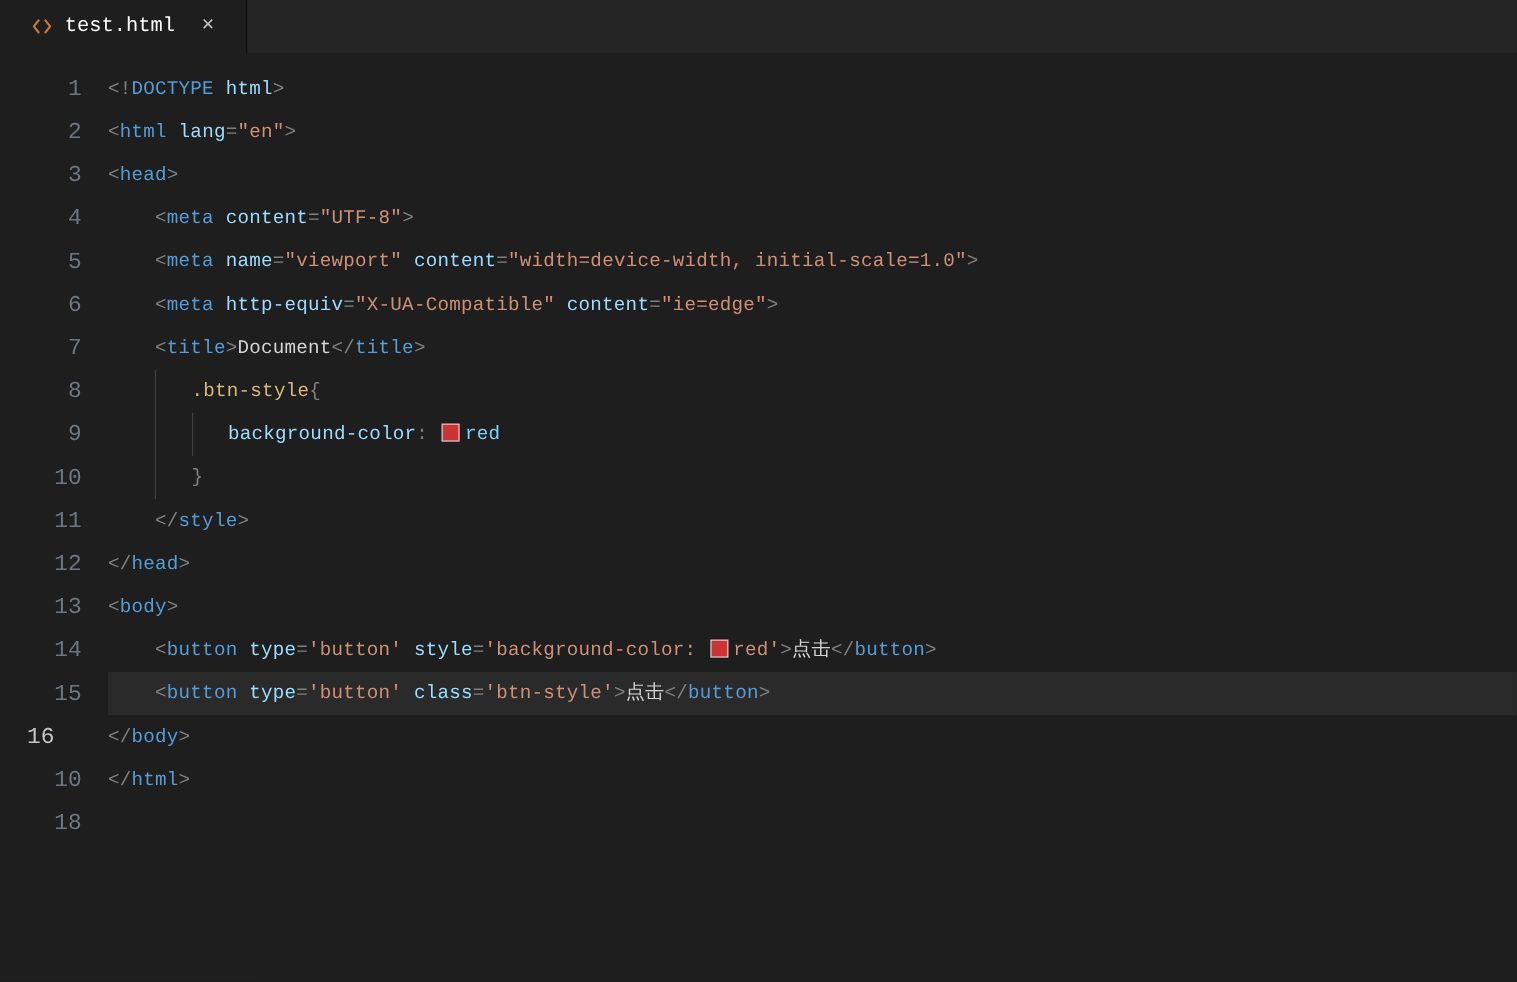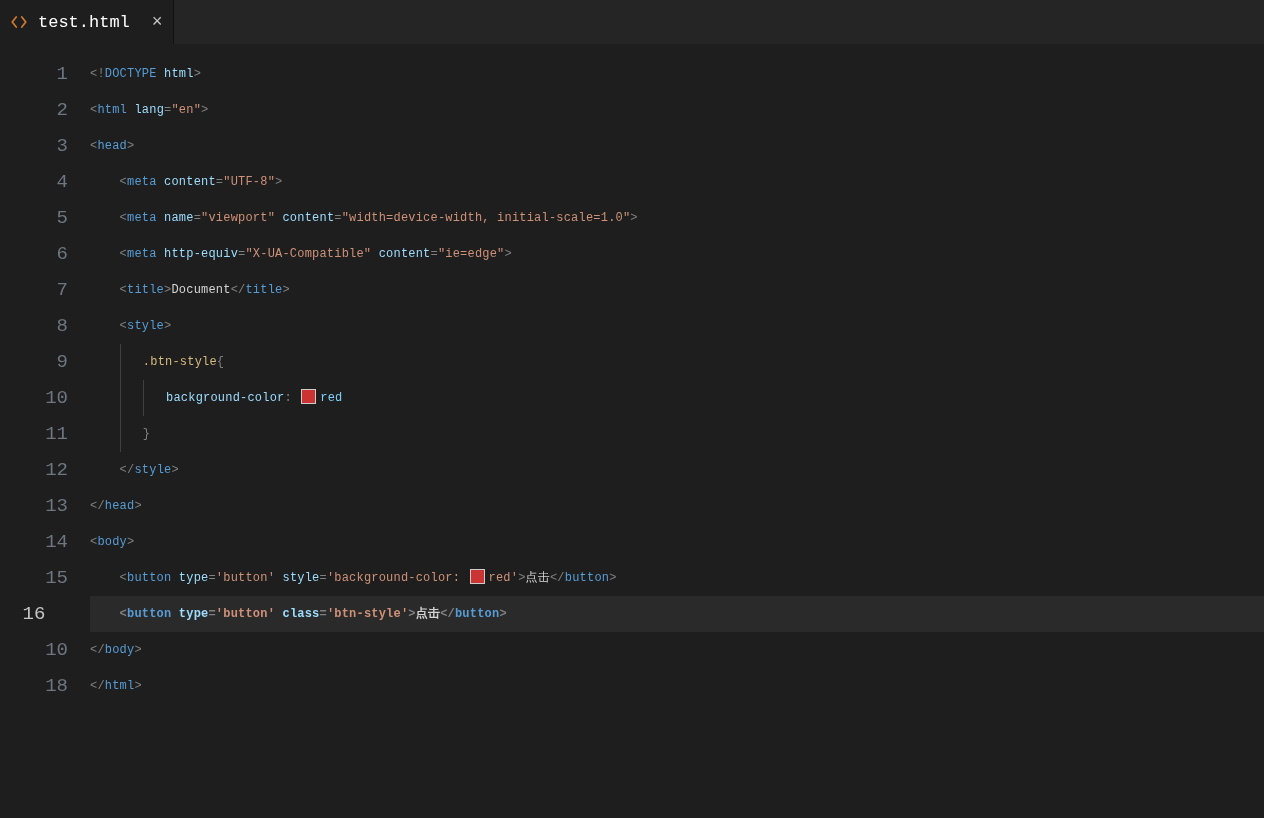--- a/index.html
+++ b/index.html
@@ -15,21 +15,21 @@
   .tabbar {
     display: flex;
     background: #252526;
     height: 44px;
     align-items: stretch;
   }
   .tab {
     display: flex;
     align-items: center;
     gap: 10px;
-    padding: 0 10px;
+    padding: 0 26px;
     background: #1e1e1e;
     border-right: 1px solid #111;
     color: #ffffff;
     font-size: 17px;
   }
   .tab .file-icon svg { display: block; }
   .tab .close {
     color: #c5c5c5;
     font-size: 18px;
     margin-left: 12px;
@@ -55,27 +55,26 @@
   .gutter .num.active { color: #c6c6c6; text-align: center; }
   .code {
     flex: 1;
     padding-top: 12px;
     position: relative;
   }
   .line {
     height: 36px;
     line-height: 36px;
     white-space: pre;
-    font-size: 12px;
+    font-size: 16px;
     letter-spacing: 0.2px;
     position: relative;
   }
   .line.active-line {
     background: #2a2a2a;
-    font-weight: bold;
   }
   
   .ig {
     display: inline-block;
     width: 1px;
     height: 36px;
     background: #404040;
     vertical-align: top;
     position: relative;
   }
@@ -136,21 +135,20 @@
       <div class="num">18</div>
     </div>
   <div class="code" id="code">
       <div class="line"><span class="tok-angle">&lt;!</span><span class="tok-doctype">DOCTYPE</span><span class="tok-text"> </span><span class="tok-attr">html</span><span class="tok-angle">&gt;</span></div>
       <div class="line"><span class="tok-angle">&lt;</span><span class="tok-tag">html</span><span class="tok-text"> </span><span class="tok-attr">lang</span><span class="tok-punct">=</span><span class="tok-string">"en"</span><span class="tok-angle">&gt;</span></div>
       <div class="line"><span class="tok-angle">&lt;</span><span class="tok-tag">head</span><span class="tok-angle">&gt;</span></div>
       <div class="line">    <span class="tok-angle">&lt;</span><span class="tok-tag">meta</span><span class="tok-text"> </span><span class="tok-attr">content</span><span class="tok-punct">=</span><span class="tok-string">"UTF-8"</span><span class="tok-angle">&gt;</span></div>
       <div class="line">    <span class="tok-angle">&lt;</span><span class="tok-tag">meta</span><span class="tok-text"> </span><span class="tok-attr">name</span><span class="tok-punct">=</span><span class="tok-string">"viewport"</span><span class="tok-text"> </span><span class="tok-attr">content</span><span class="tok-punct">=</span><span class="tok-string">"width=device-width, initial-scale=1.0"</span><span class="tok-angle">&gt;</span></div>
       <div class="line">    <span class="tok-angle">&lt;</span><span class="tok-tag">meta</span><span class="tok-text"> </span><span class="tok-attr">http-equiv</span><span class="tok-punct">=</span><span class="tok-string">"X-UA-Compatible"</span><span class="tok-text"> </span><span class="tok-attr">content</span><span class="tok-punct">=</span><span class="tok-string">"ie=edge"</span><span class="tok-angle">&gt;</span></div>
       <div class="line">    <span class="tok-angle">&lt;</span><span class="tok-tag">title</span><span class="tok-angle">&gt;</span><span class="tok-text">Document</span><span class="tok-angle">&lt;/</span><span class="tok-tag">title</span><span class="tok-angle">&gt;</span></div>
-      <div class="line">    <span class="tok-angle">&lt;</span><span class="tok-tag">style</span><span class="tok-angle">&gt;</span></div>
       <div class="line">    <span class="ig"></span>   <span class="tok-selector">.btn-style</span><span class="tok-punct">{</span></div>
       <div class="line">    <span class="ig"></span>   <span class="ig"></span>   <span class="tok-prop">background-color</span><span class="tok-punct">:</span> <span class="swatch" style="background: rgb(204, 51, 51);"></span><span class="tok-value">red</span></div>
       <div class="line">    <span class="ig"></span>   <span class="tok-punct">}</span></div>
       <div class="line">    <span class="tok-angle">&lt;/</span><span class="tok-tag">style</span><span class="tok-angle">&gt;</span></div>
       <div class="line"><span class="tok-angle">&lt;/</span><span class="tok-tag">head</span><span class="tok-angle">&gt;</span></div>
       <div class="line"><span class="tok-angle">&lt;</span><span class="tok-tag">body</span><span class="tok-angle">&gt;</span></div>
       <div class="line">    <span class="tok-angle">&lt;</span><span class="tok-tag">button</span><span class="tok-text"> </span><span class="tok-attr">type</span><span class="tok-punct">=</span><span class="tok-string">'button'</span><span class="tok-text"> </span><span class="tok-attr">style</span><span class="tok-punct">=</span><span class="tok-string">'background-color:</span> <span class="swatch" style="background: rgb(204, 51, 51);"></span><span class="tok-string">red'</span><span class="tok-angle">&gt;</span><span class="tok-text">点击</span><span class="tok-angle">&lt;/</span><span class="tok-tag">button</span><span class="tok-angle">&gt;</span></div>
       <div class="line active-line">    <span class="tok-angle">&lt;</span><span class="tok-tag">button</span><span class="tok-text"> </span><span class="tok-attr">type</span><span class="tok-punct">=</span><span class="tok-string">'button'</span><span class="tok-text"> </span><span class="tok-attr">class</span><span class="tok-punct">=</span><span class="tok-string">'btn-style'</span><span class="tok-angle">&gt;</span><span class="tok-text">点击</span><span class="tok-angle">&lt;/</span><span class="tok-tag">button</span><span class="tok-angle">&gt;</span></div>
       <div class="line"><span class="tok-angle">&lt;/</span><span class="tok-tag">body</span><span class="tok-angle">&gt;</span></div>
       <div class="line"><span class="tok-angle">&lt;/</span><span class="tok-tag">html</span><span class="tok-angle">&gt;</span></div>

